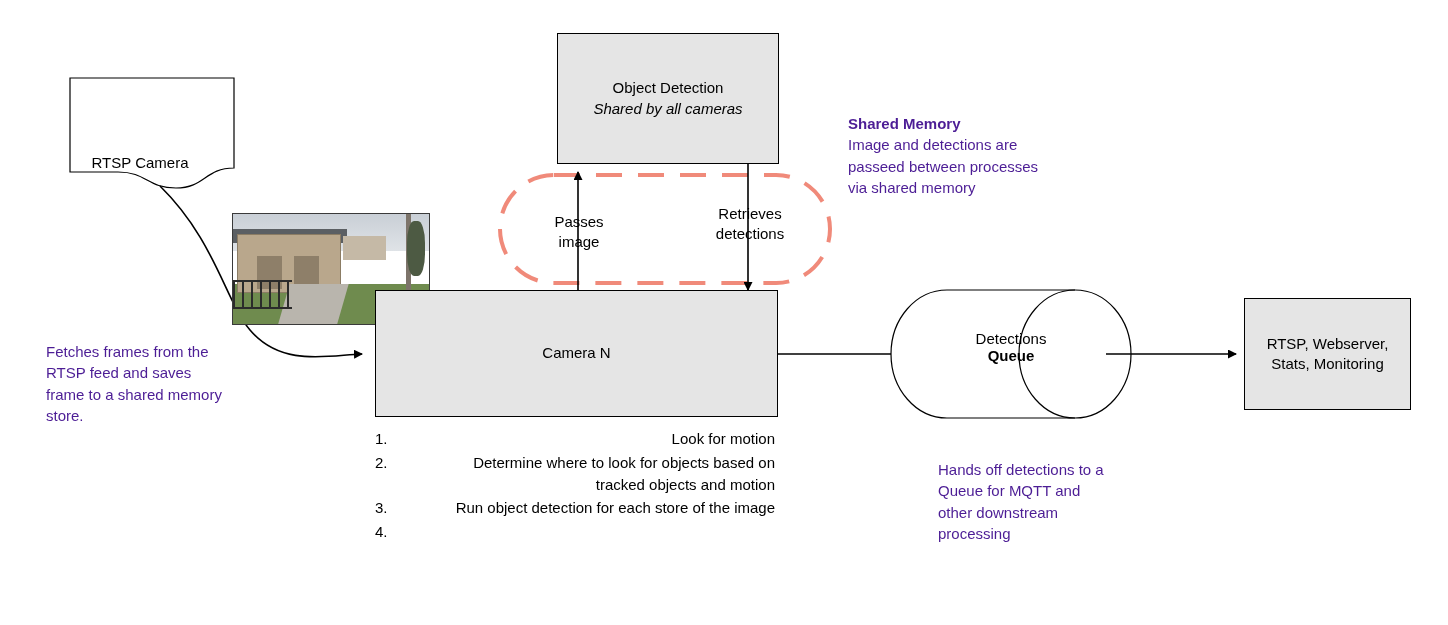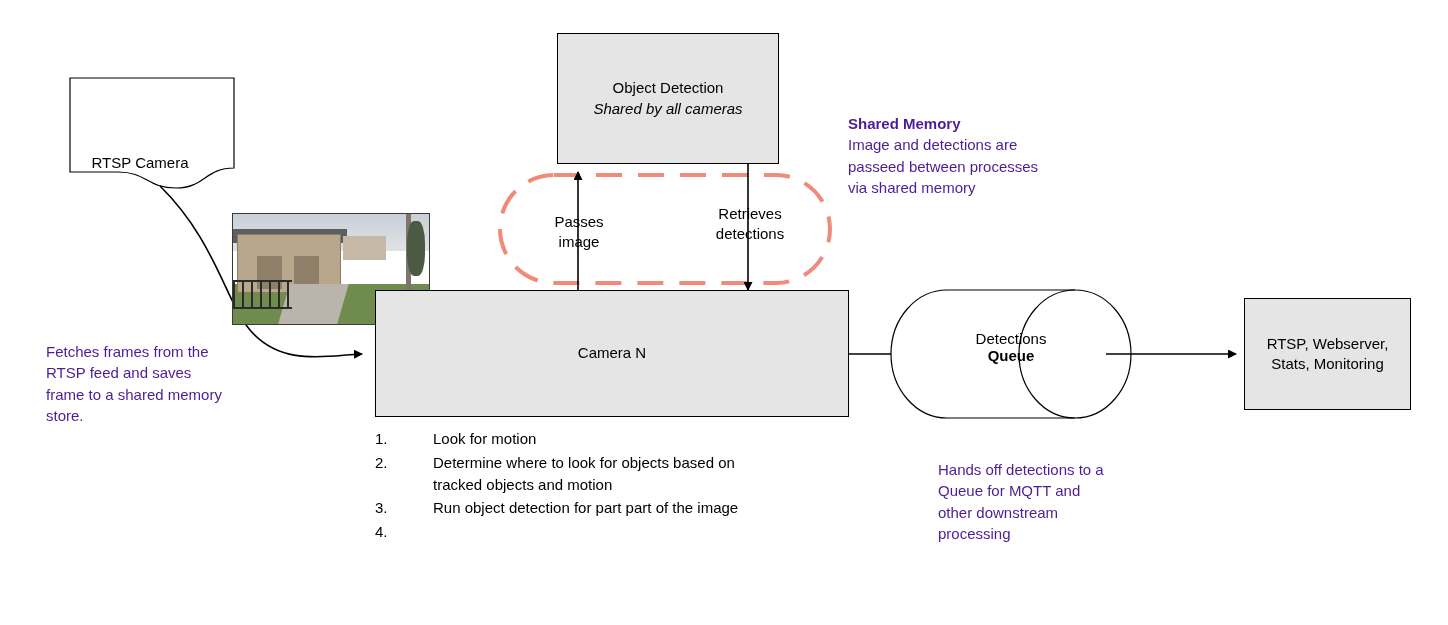--- a/index.html
+++ b/index.html
@@ -67,20 +67,21 @@
   .steps .row {
     display: flex;
     margin-bottom: 2px;
   }
   .steps .num {
     width: 58px;
     flex: 0 0 58px;
   }
   .steps .txt {
     flex: 1 1 auto;
+    text-align: right;
   }
   .label-mid {
     position: absolute;
     font-size: 15px;
     line-height: 1.35;
     text-align: center;
   }
   .thumb {
     position: absolute;
     border: 1px solid #3a3a3a;
@@ -204,21 +205,21 @@
     <div class="door"></div>
     <div class="door2"></div>
     <div class="house2"></div>
     <div class="walk"></div>
     <div class="fence"></div>
     <div class="pole"></div>
     <div class="tree"></div>
     <div class="stamp"></div>
   </div>
 
-  <div class="node boxnode" style="left:375px; top:290px; width:474px; height:127px;">
+  <div class="node boxnode" style="left:375px; top:290px; width:403px; height:127px;">
     <div>Camera N</div>
   </div>
 
   <div class="node" style="left:947px; top:330px; width:128px; text-align:center;">
     <div style="font-size:15px;">Detections</div>
     <div style="font-size:15px;font-weight:bold;">Queue</div>
   </div>
 
   <div class="node boxnode" style="left:1244px; top:298px; width:167px; height:112px;">
     <div>RTSP, Webserver,</div>
@@ -252,20 +253,20 @@
     <div class="row">
       <div class="num">1.</div>
       <div class="txt">Look for motion</div>
     </div>
     <div class="row">
       <div class="num">2.</div>
       <div class="txt">Determine where to look for objects based on tracked objects and motion</div>
     </div>
     <div class="row">
       <div class="num">3.</div>
-      <div class="txt">Run object detection for part part of the image</div>
+      <div class="txt">Run object detection for each store of the image</div>
     </div>
     <div class="row">
       <div class="num">4.</div>
     </div>
   </div>
 
 </div>
 
 </body></html>

